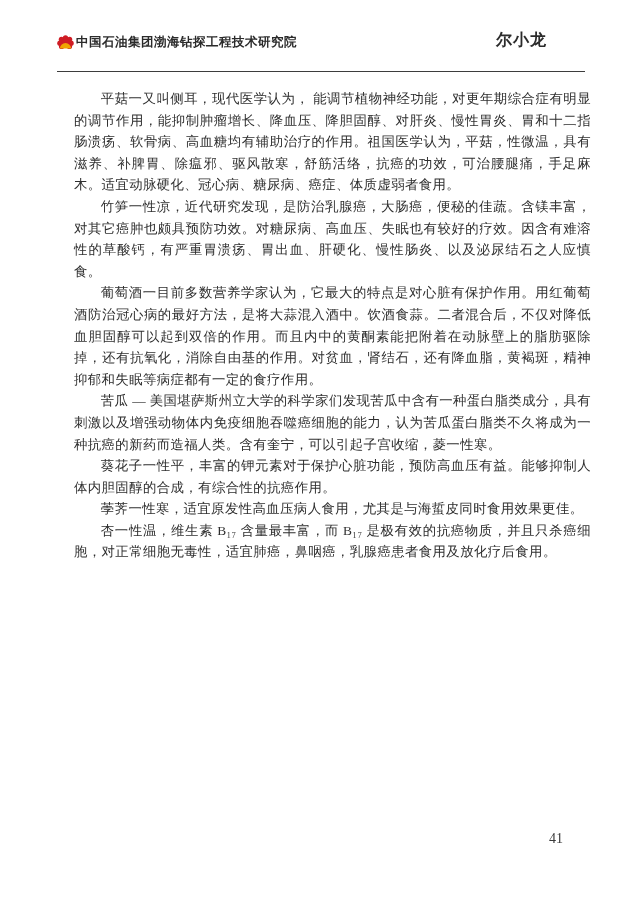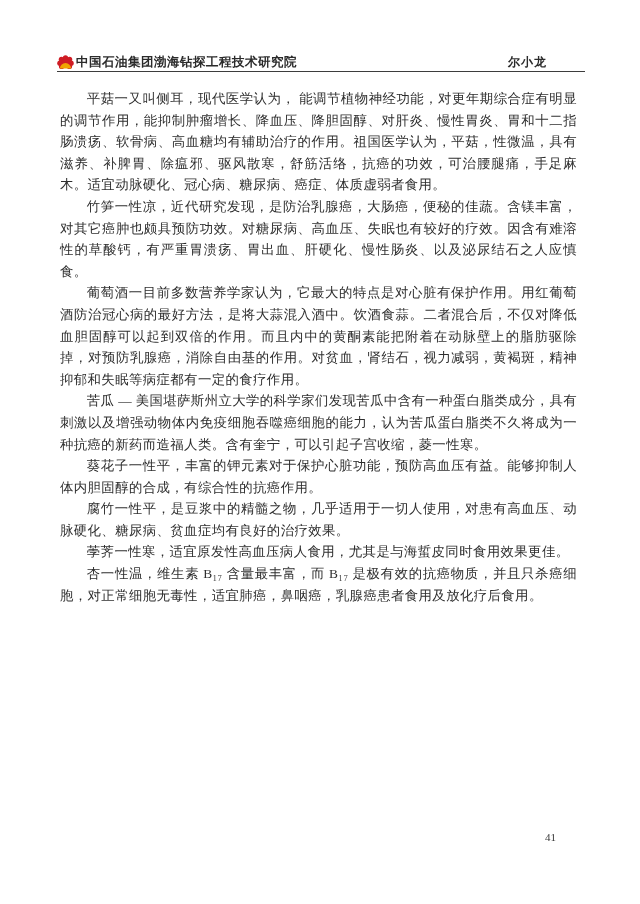--- a/index.html
+++ b/index.html
@@ -20,21 +20,21 @@
   .page-header {
     position: absolute;
     top: 44px;
     left: 57px;
     width: 528px;
     height: 28px;
     display: flex;
     justify-content: space-between;
     align-items: flex-end;
     border-bottom: 1.5px solid #3d3d3d;
-    padding-bottom: 0;
+    padding-bottom: 20px;
   }
   .header-left {
     display: flex;
     align-items: center;
     gap: 2px;
   }
   .logo {
     width: 17px;
     height: 17px;
     display: inline-block;
@@ -42,48 +42,48 @@
   }
   .logo svg { width: 100%; height: 100%; display: block; }
   .org-name {
     font-size: 12.5px;
     font-weight: 600;
     letter-spacing: 0.5px;
     color: #2b2b2b;
     white-space: nowrap;
   }
   .author-name {
-    font-size: 12px;
+    font-size: 16px;
     font-weight: 600;
     letter-spacing: 1px;
     color: #2b2b2b;
     padding-right: 38px;
     margin-top: 8px;
   }
   .doc-body {
     position: absolute;
     top: 88px;
-    left: 60px;
+    left: 74px;
     width: 517px;
     font-size: 13.4px;
     line-height: 21.6px;
     text-align: justify;
     letter-spacing: 0.4px;
     color: #2e2e2e;
     word-break: break-all;
   }
   .doc-body p {
     text-indent: 2em;
     margin: 0;
   }
   .page-footer {
     position: absolute;
     top: 831px;
-    right: 84px;
-    font-size: 11px;
+    right: 77px;
+    font-size: 14px;
     color: #3a3a3a;
   }
 </style>
 </head>
 <body>
 
 <div class="page">
 
   <header class="page-header">
     <div class="header-left">
@@ -103,24 +103,23 @@
         </svg>
       </span>
       <span class="org-name">中国石油集团渤海钻探工程技术研究院</span>
     </div>
     <div class="author-name">尔小龙</div>
   </header>
 
   <main class="doc-body">
     <p>平菇一又叫侧耳，现代医学认为， 能调节植物神经功能，对更年期综合症有明显的调节作用，能抑制肿瘤增长、降血压、降胆固醇、对肝炎、慢性胃炎、胃和十二指肠溃疡、软骨病、高血糖均有辅助治疗的作用。祖国医学认为，平菇，性微温，具有滋养、补脾胃、除瘟邪、驱风散寒，舒筋活络，抗癌的功效，可治腰腿痛，手足麻木。适宜动脉硬化、冠心病、糖尿病、癌症、体质虚弱者食用。</p>
     <p>竹笋一性凉，近代研究发现，是防治乳腺癌，大肠癌，便秘的佳蔬。含镁丰富，对其它癌肿也颇具预防功效。对糖尿病、高血压、失眠也有较好的疗效。因含有难溶性的草酸钙，有严重胃溃疡、胃出血、肝硬化、慢性肠炎、以及泌尿结石之人应慎食。</p>
-    <p>葡萄酒一目前多数营养学家认为，它最大的特点是对心脏有保护作用。用红葡萄酒防治冠心病的最好方法，是将大蒜混入酒中。饮酒食蒜。二者混合后，不仅对降低血胆固醇可以起到双倍的作用。而且内中的黄酮素能把附着在动脉壁上的脂肪驱除掉，对预防乳腺癌，消除自由基的作用。对贫血，肾结石，视力减弱，黄褐斑，精神抑郁和失眠等病症都有一定的食疗作用。</p>
+    <p>葡萄酒一目前多数营养学家认为，它最大的特点是对心脏有保护作用。用红葡萄酒防治冠心病的最好方法，是将大蒜混入酒中。饮酒食蒜。二者混合后，不仅对降低血胆固醇可以起到双倍的作用。而且内中的黄酮素能把附着在动脉壁上的脂肪驱除掉，还有抗氧化，消除自由基的作用。对贫血，肾结石，还有降血脂，黄褐斑，精神抑郁和失眠等病症都有一定的食疗作用。</p>
     <p>苦瓜 — 美国堪萨斯州立大学的科学家们发现苦瓜中含有一种蛋白脂类成分，具有刺激以及增强动物体内免疫细胞吞噬癌细胞的能力，认为苦瓜蛋白脂类不久将成为一种抗癌的新药而造福人类。含有奎宁，可以引起子宫收缩，菱一性寒。</p>
     <p>葵花子一性平，丰富的钾元素对于保护心脏功能，预防高血压有益。能够抑制人体内胆固醇的合成，有综合性的抗癌作用。</p>
-    <p>腐竹一性平，是豆浆中的精髓之物，几乎适用于一切人使用，对患有高血压、动脉硬化、糖尿病、贫血症均有良好的治疗效果。</p>
     <p>荸荠一性寒，适宜原发性高血压病人食用，尤其是与海蜇皮同时食用效果更佳。</p>
     <p>杏一性温，维生素 B₁₇ 含量最丰富，而 B₁₇ 是极有效的抗癌物质，并且只杀癌细胞，对正常细胞无毒性，适宜肺癌，鼻咽癌，乳腺癌患者食用及放化疗后食用。</p>
   </main>
 
   <footer class="page-footer">
     <span>41</span>
   </footer>
 
 </div>
 

